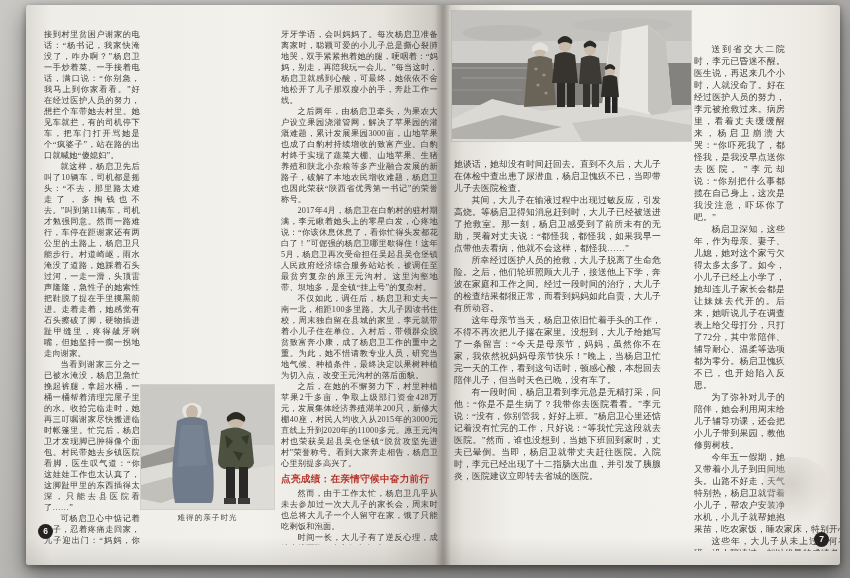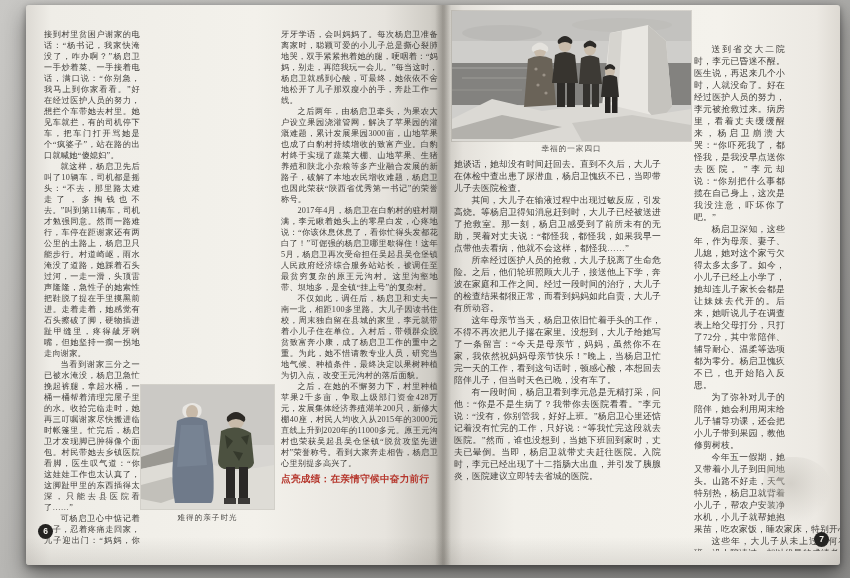--- a/index.html
+++ b/index.html
@@ -85,20 +85,24 @@
     <div class="textcol" style="left:175px;top:24px;width:237px;height:516px;">
       <div class="wrap-spacer left" style="width:80px;height:188px;margin-top:330px;"></div>
       <div class="plist">
           <p style="text-indent: 0px;">牙牙学语，会叫妈妈了。每次杨启卫准备离家时，聪颖可爱的小儿子总是撕心裂肺地哭，双手紧紧抱着她的腿，哽咽着：“妈妈，别走，再陪我玩一会儿。”每当这时，杨启卫就感到心酸，可最终，她依依不舍地松开了儿子那双瘦小的手，奔赴工作一线。</p>
           <p>之后两年，由杨启卫牵头，为果农大户设立果园浇灌管网，解决了苹果园的灌溉难题，累计发展果园3000亩，山地苹果也成了白豹村持续增收的致富产业。白豹村终于实现了蔬菜大棚、山地苹果、生猪养殖和陕北小杂粮等多产业融合发展的新路子，破解了本地农民增收难题，杨启卫也因此荣获“陕西省优秀第一书记”的荣誉称号。</p>
           <p>2017年4月，杨启卫在白豹村的驻村期满，李元瞅着她头上的零星白发，心疼地说：“你该休息休息了，看你忙得头发都花白了！”可倔强的杨启卫哪里歇得住！这年5月，杨启卫再次受命担任吴起县吴仓堡镇人民政府经济综合服务站站长，被调任至最贫穷复杂的原王元沟村。这里沟壑地带、坝地多，是全镇“挂上号”的复杂村。</p>
           <p>不仅如此，调任后，杨启卫和丈夫一南一北，相距100多里路。大儿子因读书住校，周末独自留在县城的家里，李元就带着小儿子住在单位。入村后，带领群众脱贫致富奔小康，成了杨启卫工作的重中之重。为此，她不惜请教专业人员，研究当地气候、种植条件，最终决定以果树种植为切入点，改变王元沟村的落后面貌。</p>
           <p>之后，在她的不懈努力下，村里种植苹果2千多亩，争取上级部门资金428万元，发展集体经济养殖湖羊200只，新修大棚40座，村民人均收入从2015年的3000元直线上升到2020年的11000多元。原王元沟村也荣获吴起县吴仓堡镇“脱贫攻坚先进村”荣誉称号。看到大家奔走相告，杨启卫心里别提多高兴了。</p>
         </div>
       <h3 class="red-heading">点亮成绩：在亲情守候中奋力前行</h3>
+      <div class="plist">
+          <p>然而，由于工作太忙，杨启卫几乎从未去参加过一次大儿子的家长会，周末时也总将大儿子一个人留守在家，饿了只能吃剩饭和泡面。</p>
+          <p>时间一长，大儿子有了逆反心理，成绩直线下降，班主任多次叫</p>
+        </div>
     </div>
 
     <div class="photo" style="left:115px;top:380px;width:133px;height:124px;">
       <svg width="133" height="124" viewBox="0 0 133 124">
         <rect x="0" y="0" width="133" height="124" fill="#d7d5d1"></rect>
         <rect x="0" y="0" width="133" height="60" fill="#cbc9c5"></rect>
         <polygon points="0,72 38,60 70,68 0,84" fill="#9a9892"></polygon>
         <polygon points="0,84 50,74 95,86 133,80 133,124 0,124" fill="#dedcd6"></polygon>
         <polygon points="0,100 30,92 60,104 20,118 0,114" fill="#c2c0ba"></polygon>
 
@@ -172,21 +176,20 @@
           <rect x="140" y="73" width="7" height="23" fill="#34322e"></rect>
 
           <ellipse cx="158" cy="60" rx="5" ry="5.5" fill="#c9bcab"></ellipse>
           <path d="M153 56 q5 -6 10 0 q1 2 -1 3 q-4 -3 -8 0 q-2 -1 -1 -3" fill="#2b2926"></path>
           <path d="M151 66 q7 -4 14 0 l2 20 l-18 0 z" fill="#2f2d2a"></path>
           <rect x="153" y="86" width="5.5" height="16" fill="#262422"></rect>
           <rect x="160" y="86" width="5.5" height="16" fill="#262422"></rect>
         </g>
       </svg>
     </div>
-    <div class="caption" style="left:9px;top:139px;width:239px;">幸福的一家四口</div>
 
     <div class="textcol cont" style="left:11px;top:153px;width:207px;height:376px;font-size:8.8px;line-height:12px;">
       <div class="plist">
           <p style="text-indent: 0px;">她谈话，她却没有时间赶回去。直到不久后，大儿子在体检中查出患了尿潜血，杨启卫愧疚不已，当即带儿子去医院检查。</p>
           <p>其间，大儿子在输液过程中出现过敏反应，引发高烧。等杨启卫得知消息赶到时，大儿子已经被送进了抢救室。那一刻，杨启卫感受到了前所未有的无助，哭着对丈夫说：“都怪我，都怪我，如果我早一点带他去看病，他就不会这样，都怪我……”</p>
           <p>所幸经过医护人员的抢救，大儿子脱离了生命危险。之后，他们轮班照顾大儿子，接送他上下学，奔波在家庭和工作之间。经过一段时间的治疗，大儿子的检查结果都很正常，而看到妈妈如此自责，大儿子有所动容。</p>
           <p>这年母亲节当天，杨启卫依旧忙着手头的工作，不得不再次把儿子撂在家里。没想到，大儿子给她写了一条留言：“今天是母亲节，妈妈，虽然你不在家，我依然祝妈妈母亲节快乐！”晚上，当杨启卫忙完一天的工作，看到这句话时，顿感心酸，本想回去陪伴儿子，但当时天色已晚，没有车了。</p>
           <p>有一段时间，杨启卫看到李元总是无精打采，问他：“你是不是生病了？我带你去医院看看。”李元说：“没有，你别管我，好好上班。”杨启卫心里还惦记着没有忙完的工作，只好说：“等我忙完这段就去医院。”然而，谁也没想到，当她下班回到家时，丈夫已晕倒。当即，杨启卫就带丈夫赶往医院。入院时，李元已经出现了十二指肠大出血，并引发了胰腺炎，医院建议立即转去省城的医院。</p>
         </div>
     </div>

